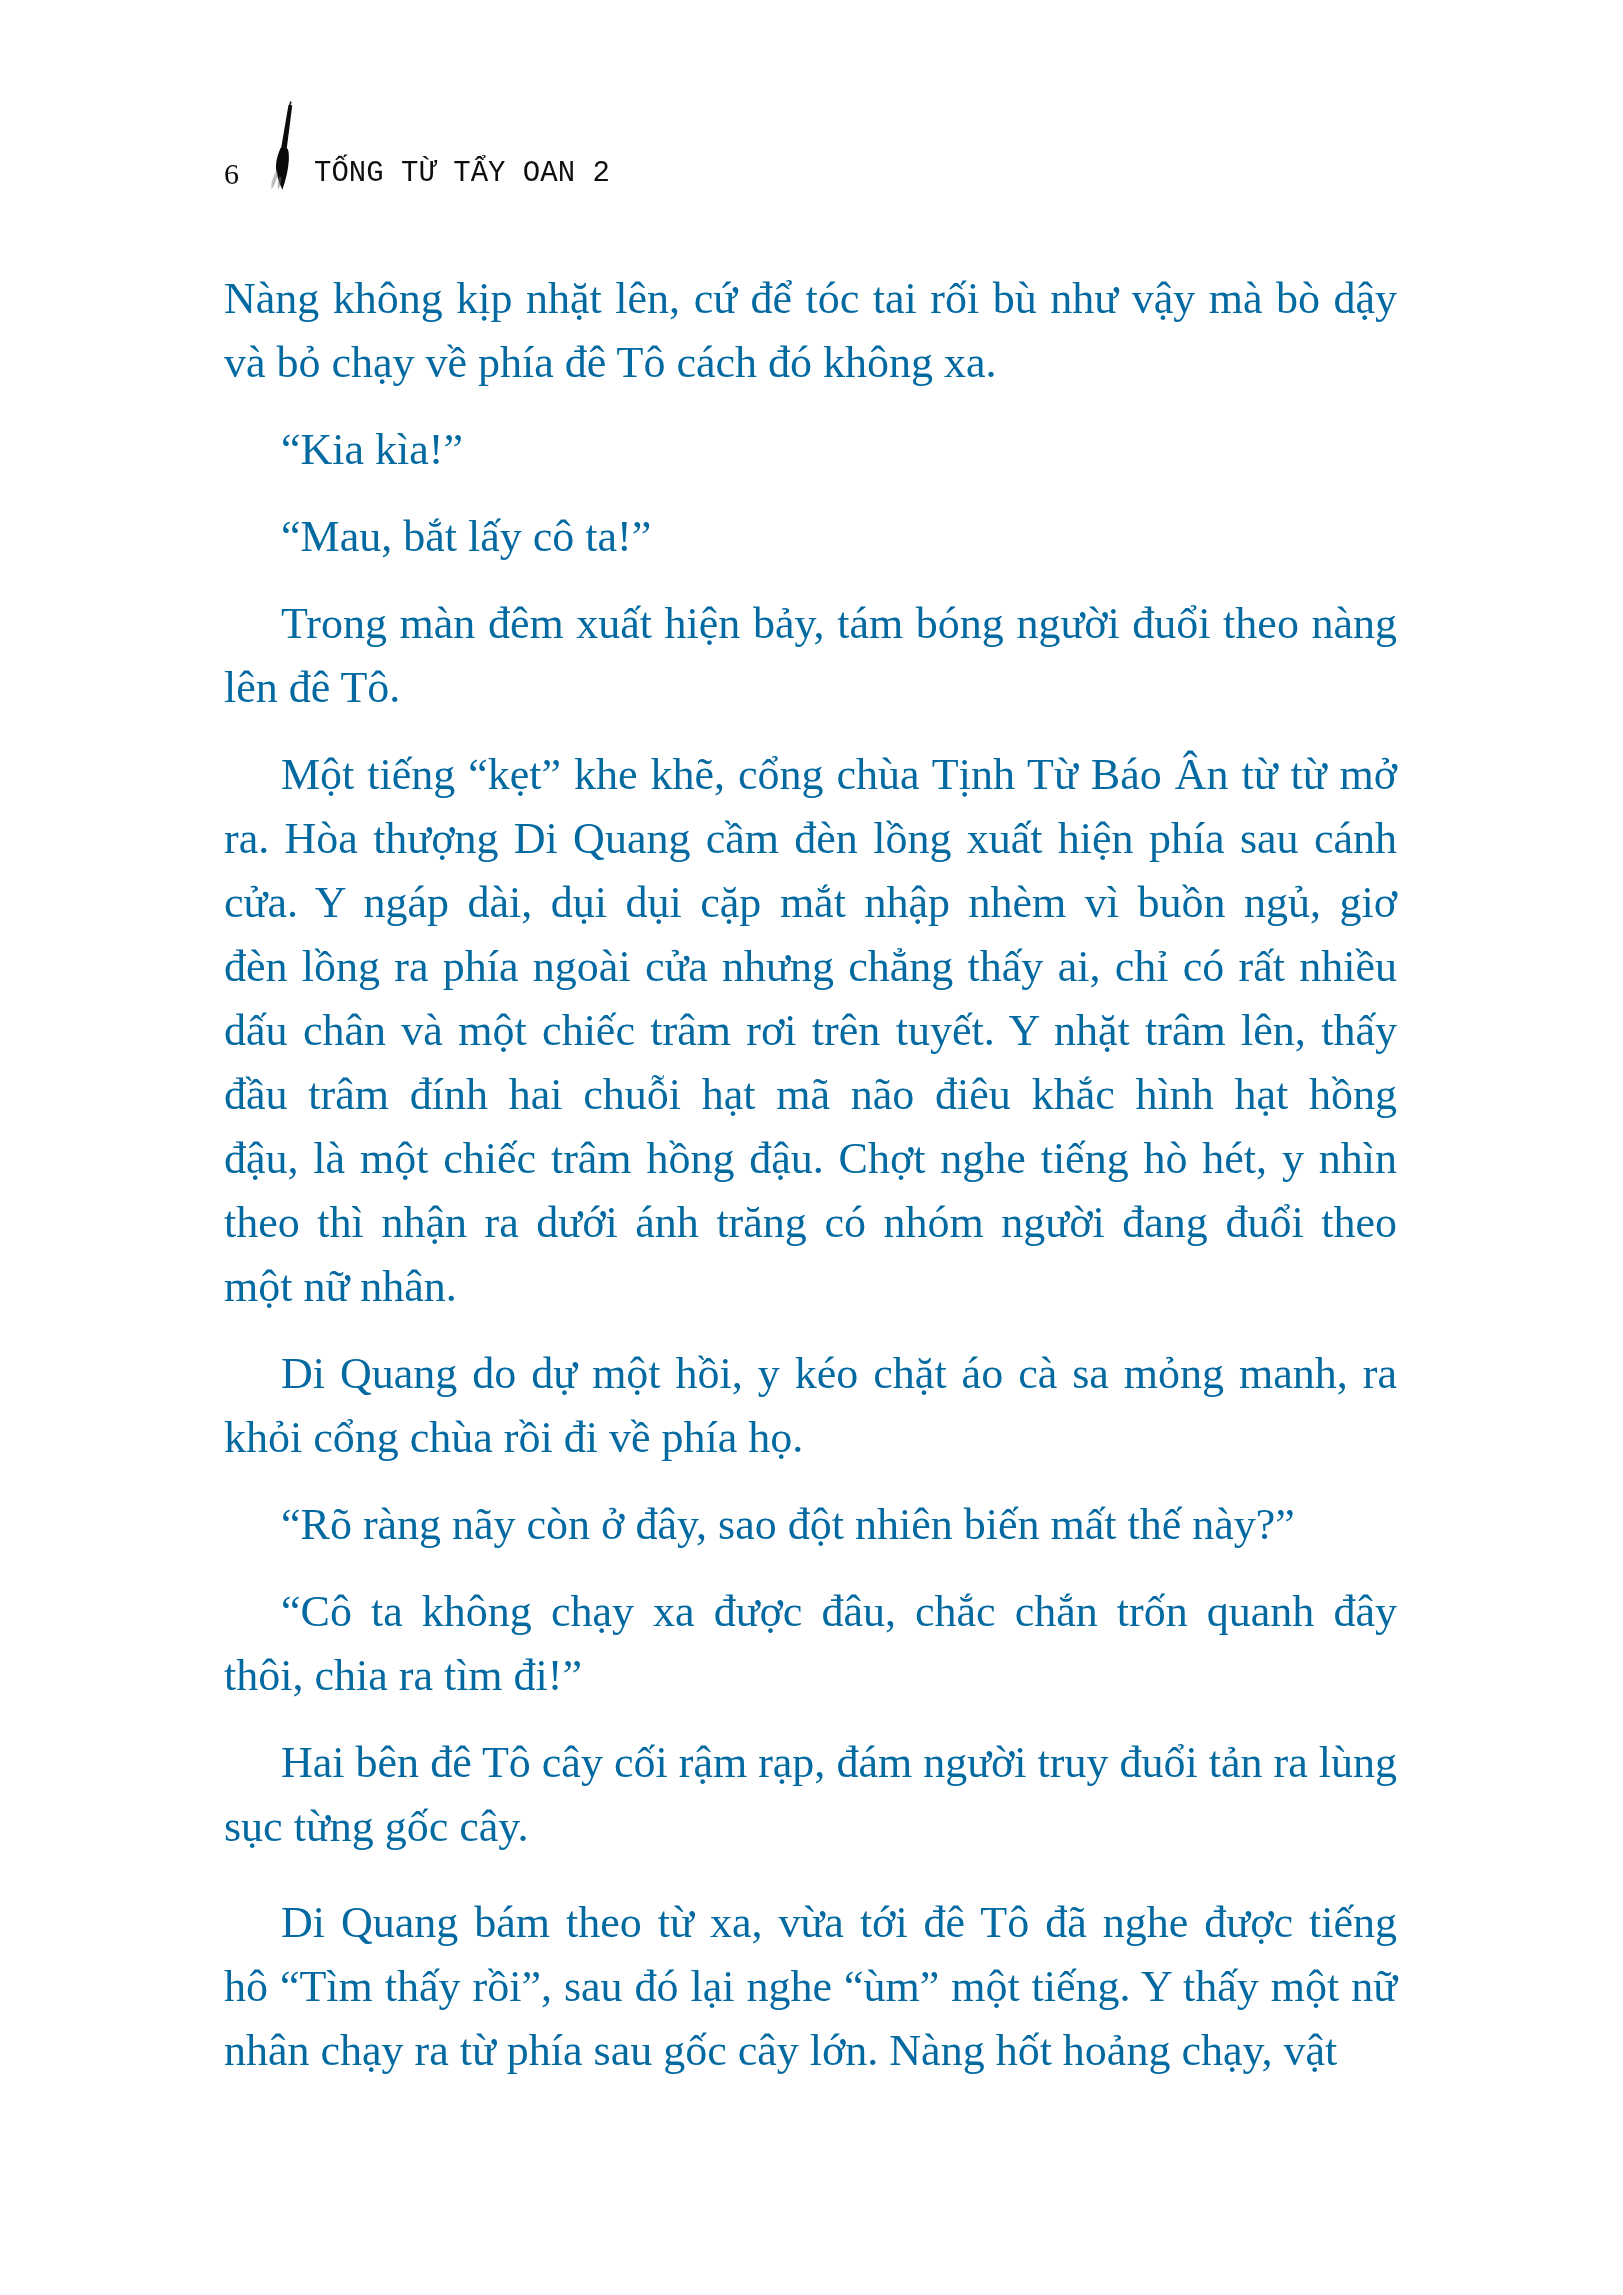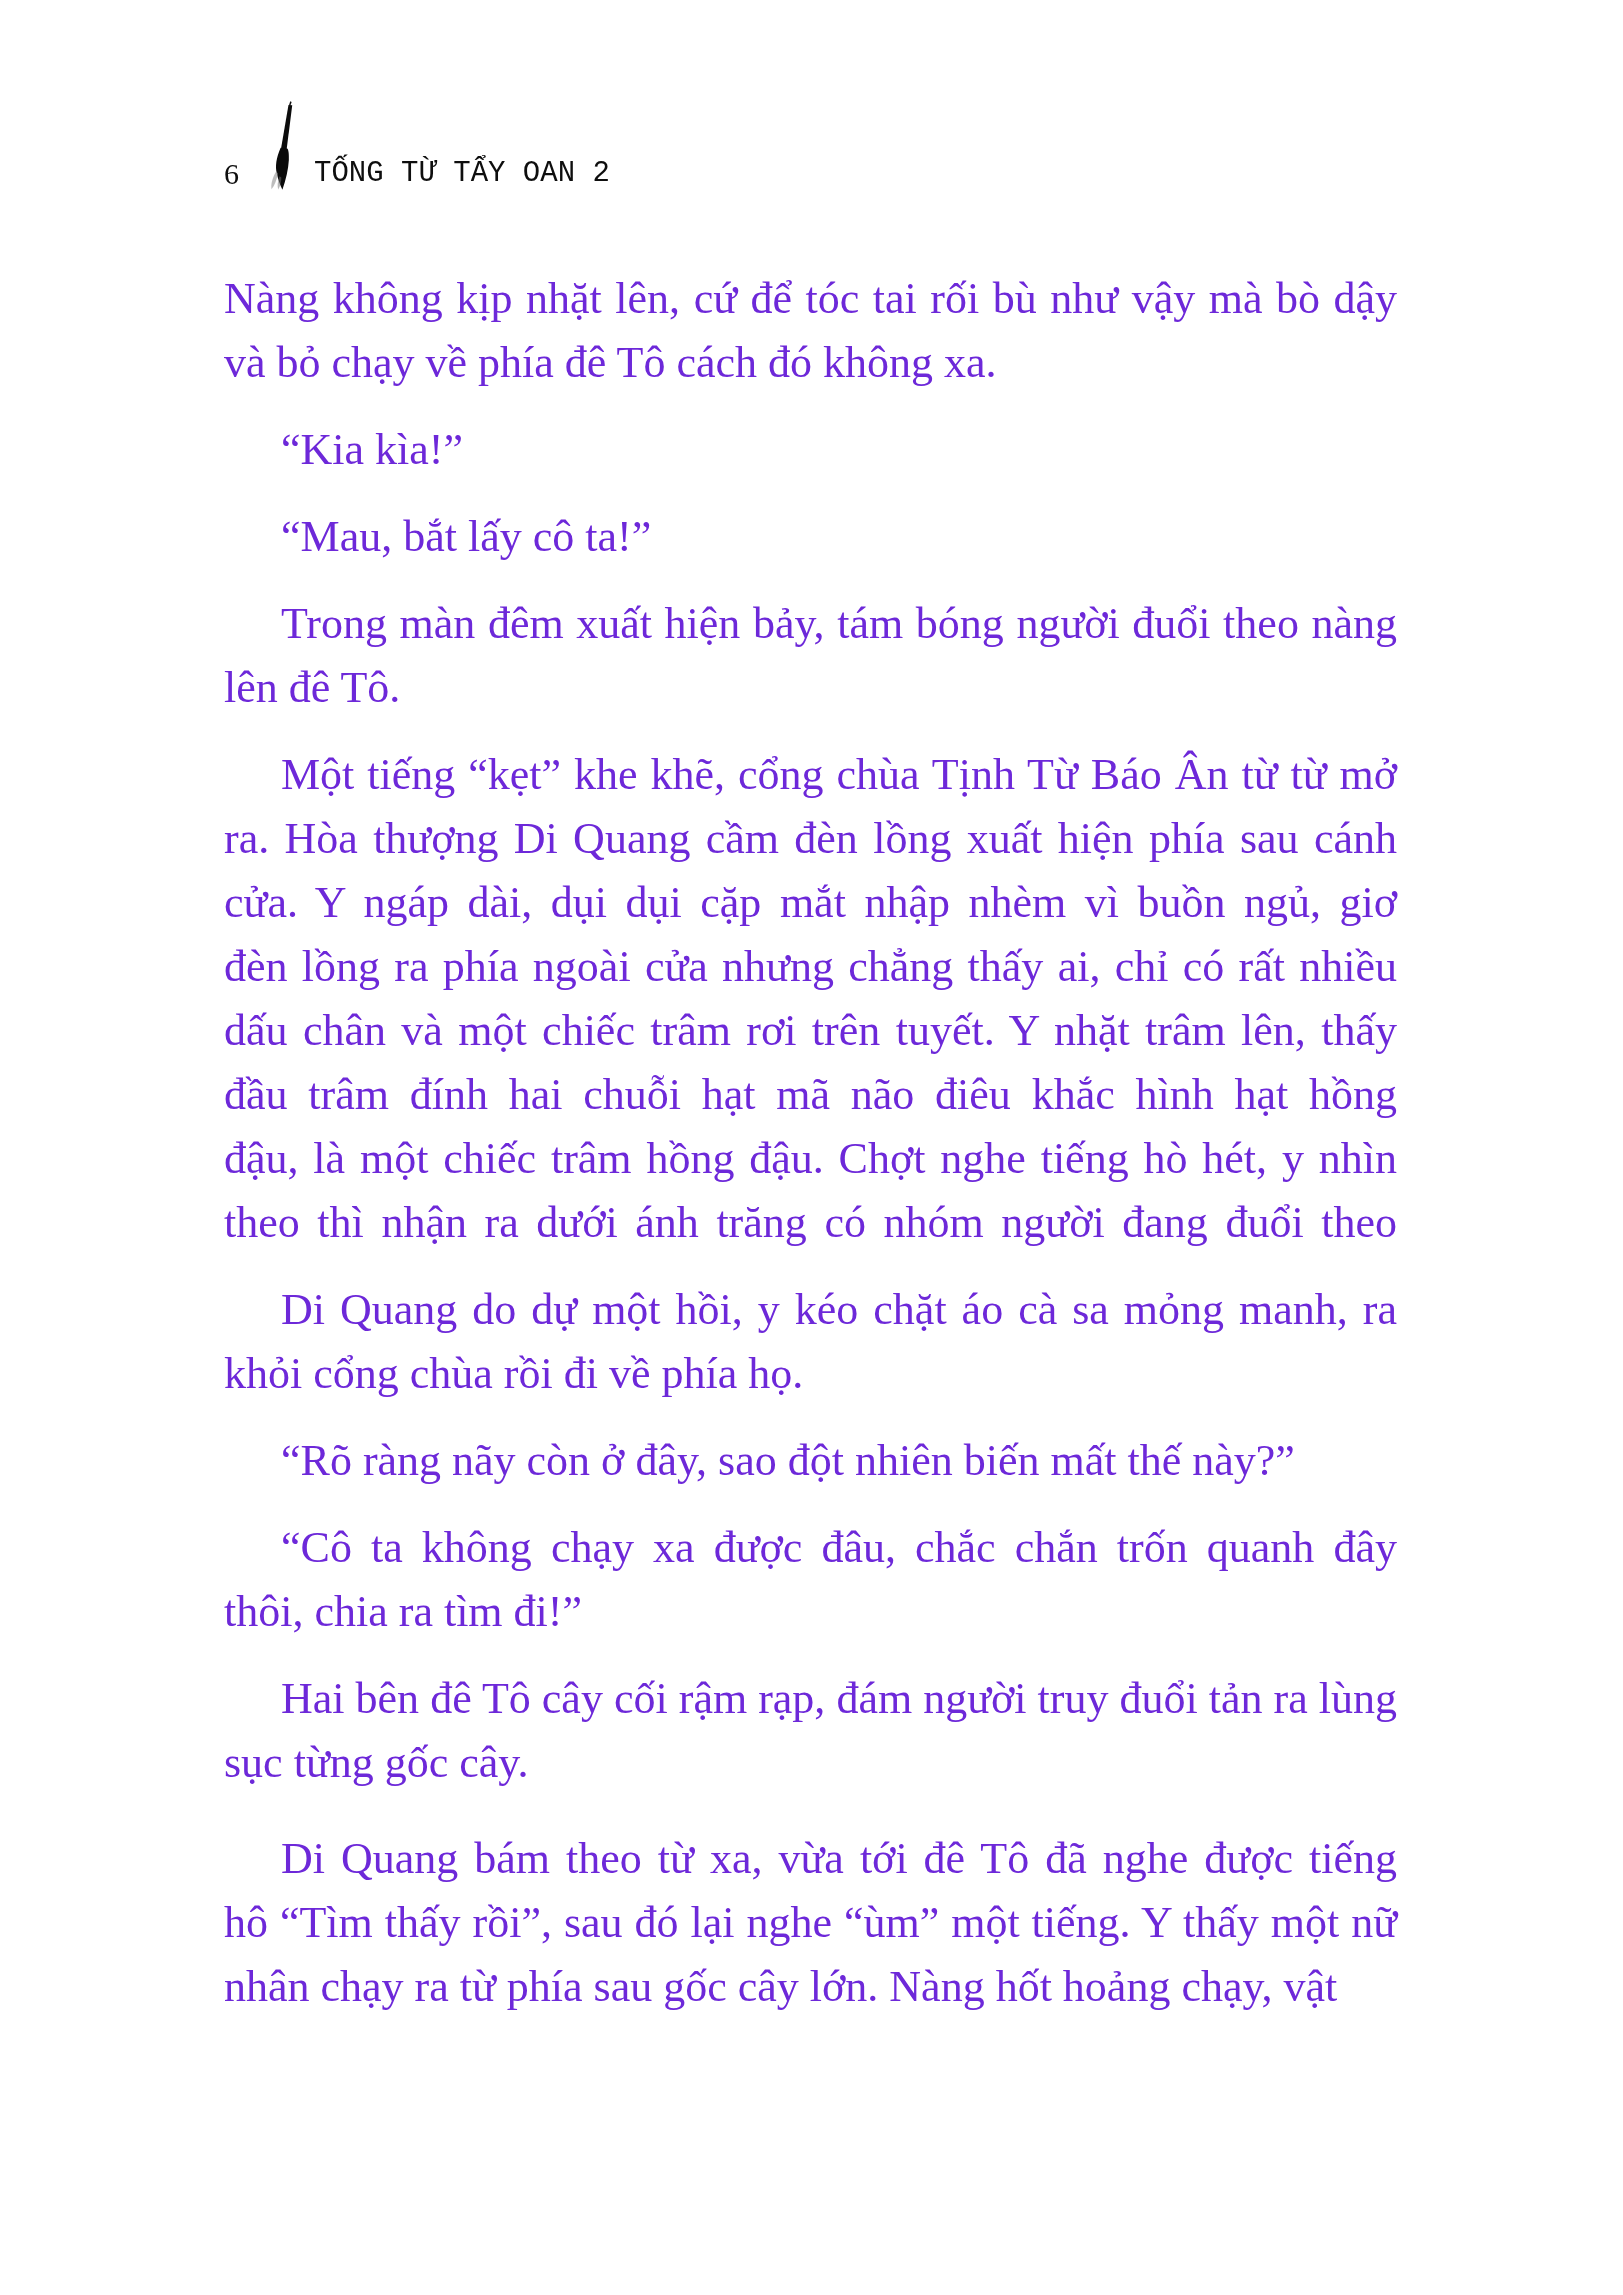--- a/index.html
+++ b/index.html
@@ -42,21 +42,21 @@
     letter-spacing: 0px;
     white-space: nowrap;
   }
   
   .text-block {
     position: absolute;
     left: 224px;
     top: 267px;
     width: 1173px;
     font-size: 44px;
-    color: #6d28d9;
+    color: #0369a1;
   }
   .para { margin: 0 0 23px 0; }
   .para:last-child { margin-bottom: 0; margin-top: 32px; }
   .line {
     height: 64px;
     line-height: 64px;
     text-align: justify;
     text-align-last: justify;
   }
   .line.last {
@@ -111,20 +111,21 @@
       </div>
       <div class="para">
         <div class="line indent">Một tiếng “kẹt” khe khẽ, cổng chùa Tịnh Từ Báo Ân từ từ mở</div>
         <div class="line">ra. Hòa thượng Di Quang cầm đèn lồng xuất hiện phía sau cánh</div>
         <div class="line">cửa. Y ngáp dài, dụi dụi cặp mắt nhập nhèm vì buồn ngủ, giơ</div>
         <div class="line">đèn lồng ra phía ngoài cửa nhưng chẳng thấy ai, chỉ có rất nhiều</div>
         <div class="line">dấu chân và một chiếc trâm rơi trên tuyết. Y nhặt trâm lên, thấy</div>
         <div class="line">đầu trâm đính hai chuỗi hạt mã não điêu khắc hình hạt hồng</div>
         <div class="line">đậu, là một chiếc trâm hồng đậu. Chợt nghe tiếng hò hét, y nhìn</div>
         <div class="line">theo thì nhận ra dưới ánh trăng có nhóm người đang đuổi theo</div>
+        <div class="line last">một nữ nhân.</div>
       </div>
       <div class="para">
         <div class="line indent">Di Quang do dự một hồi, y kéo chặt áo cà sa mỏng manh, ra</div>
         <div class="line last">khỏi cổng chùa rồi đi về phía họ.</div>
       </div>
       <div class="para">
         <div class="line last indent">“Rõ ràng nãy còn ở đây, sao đột nhiên biến mất thế này?”</div>
       </div>
       <div class="para">
         <div class="line indent">“Cô ta không chạy xa được đâu, chắc chắn trốn quanh đây</div>

